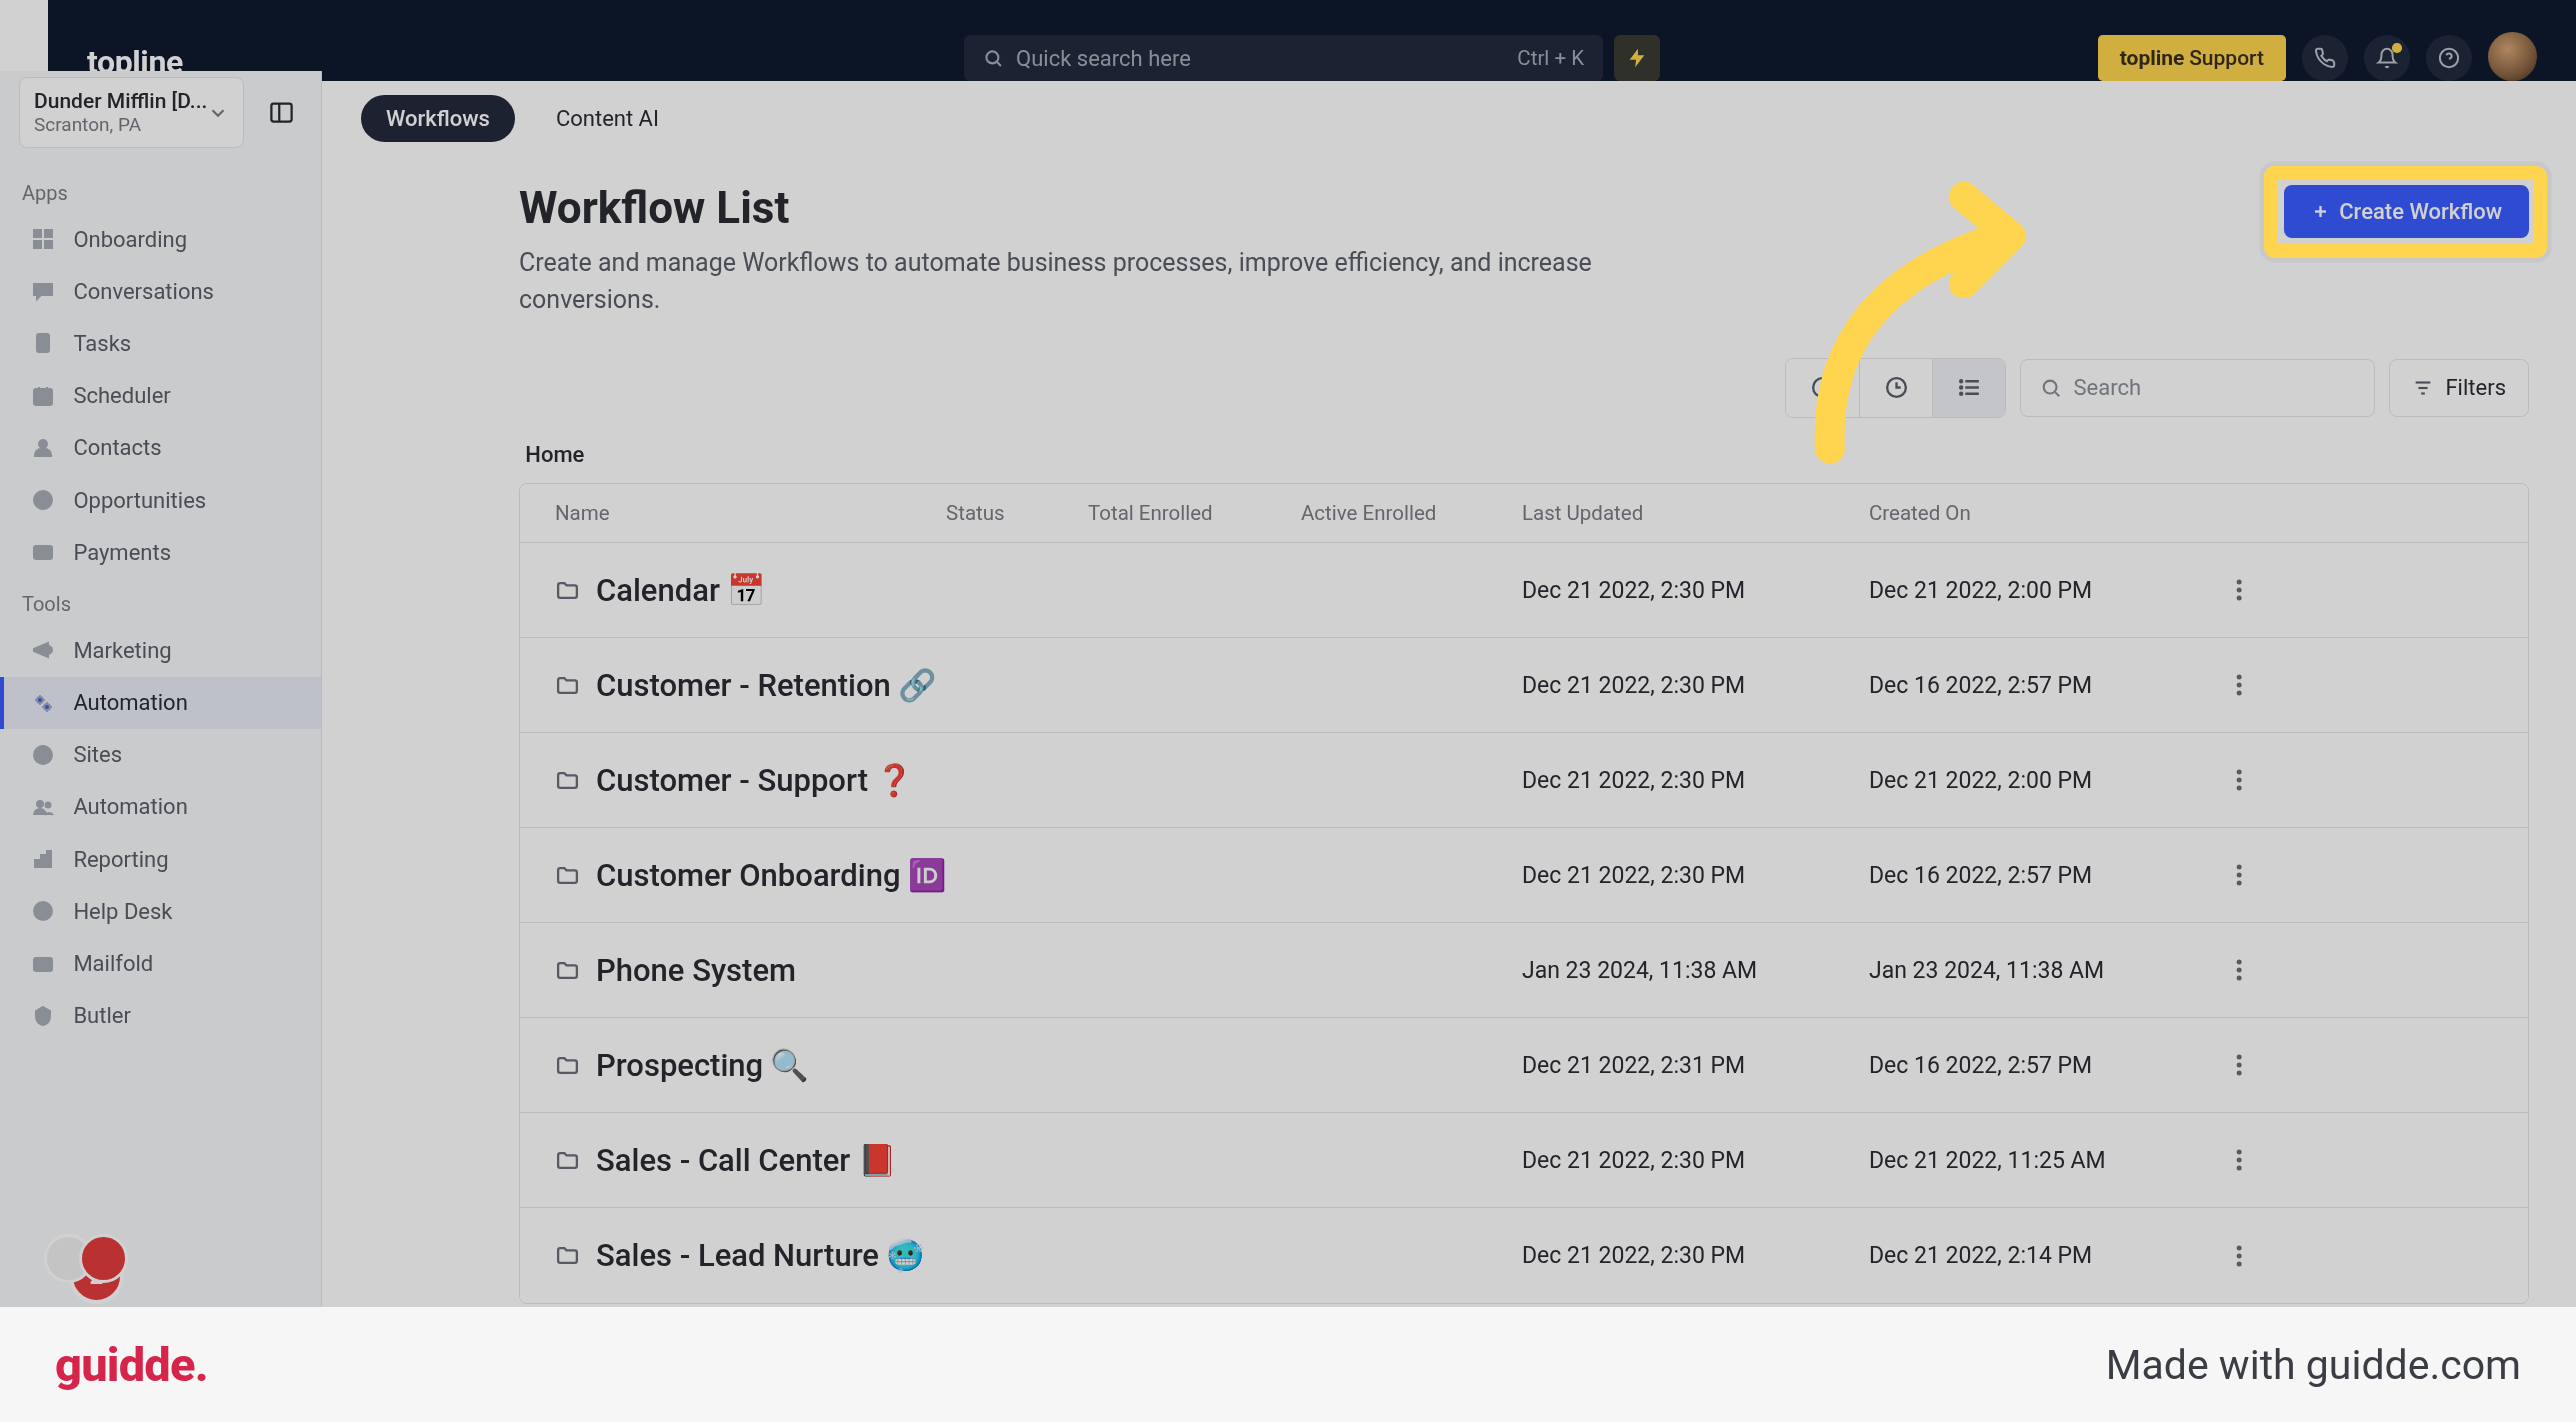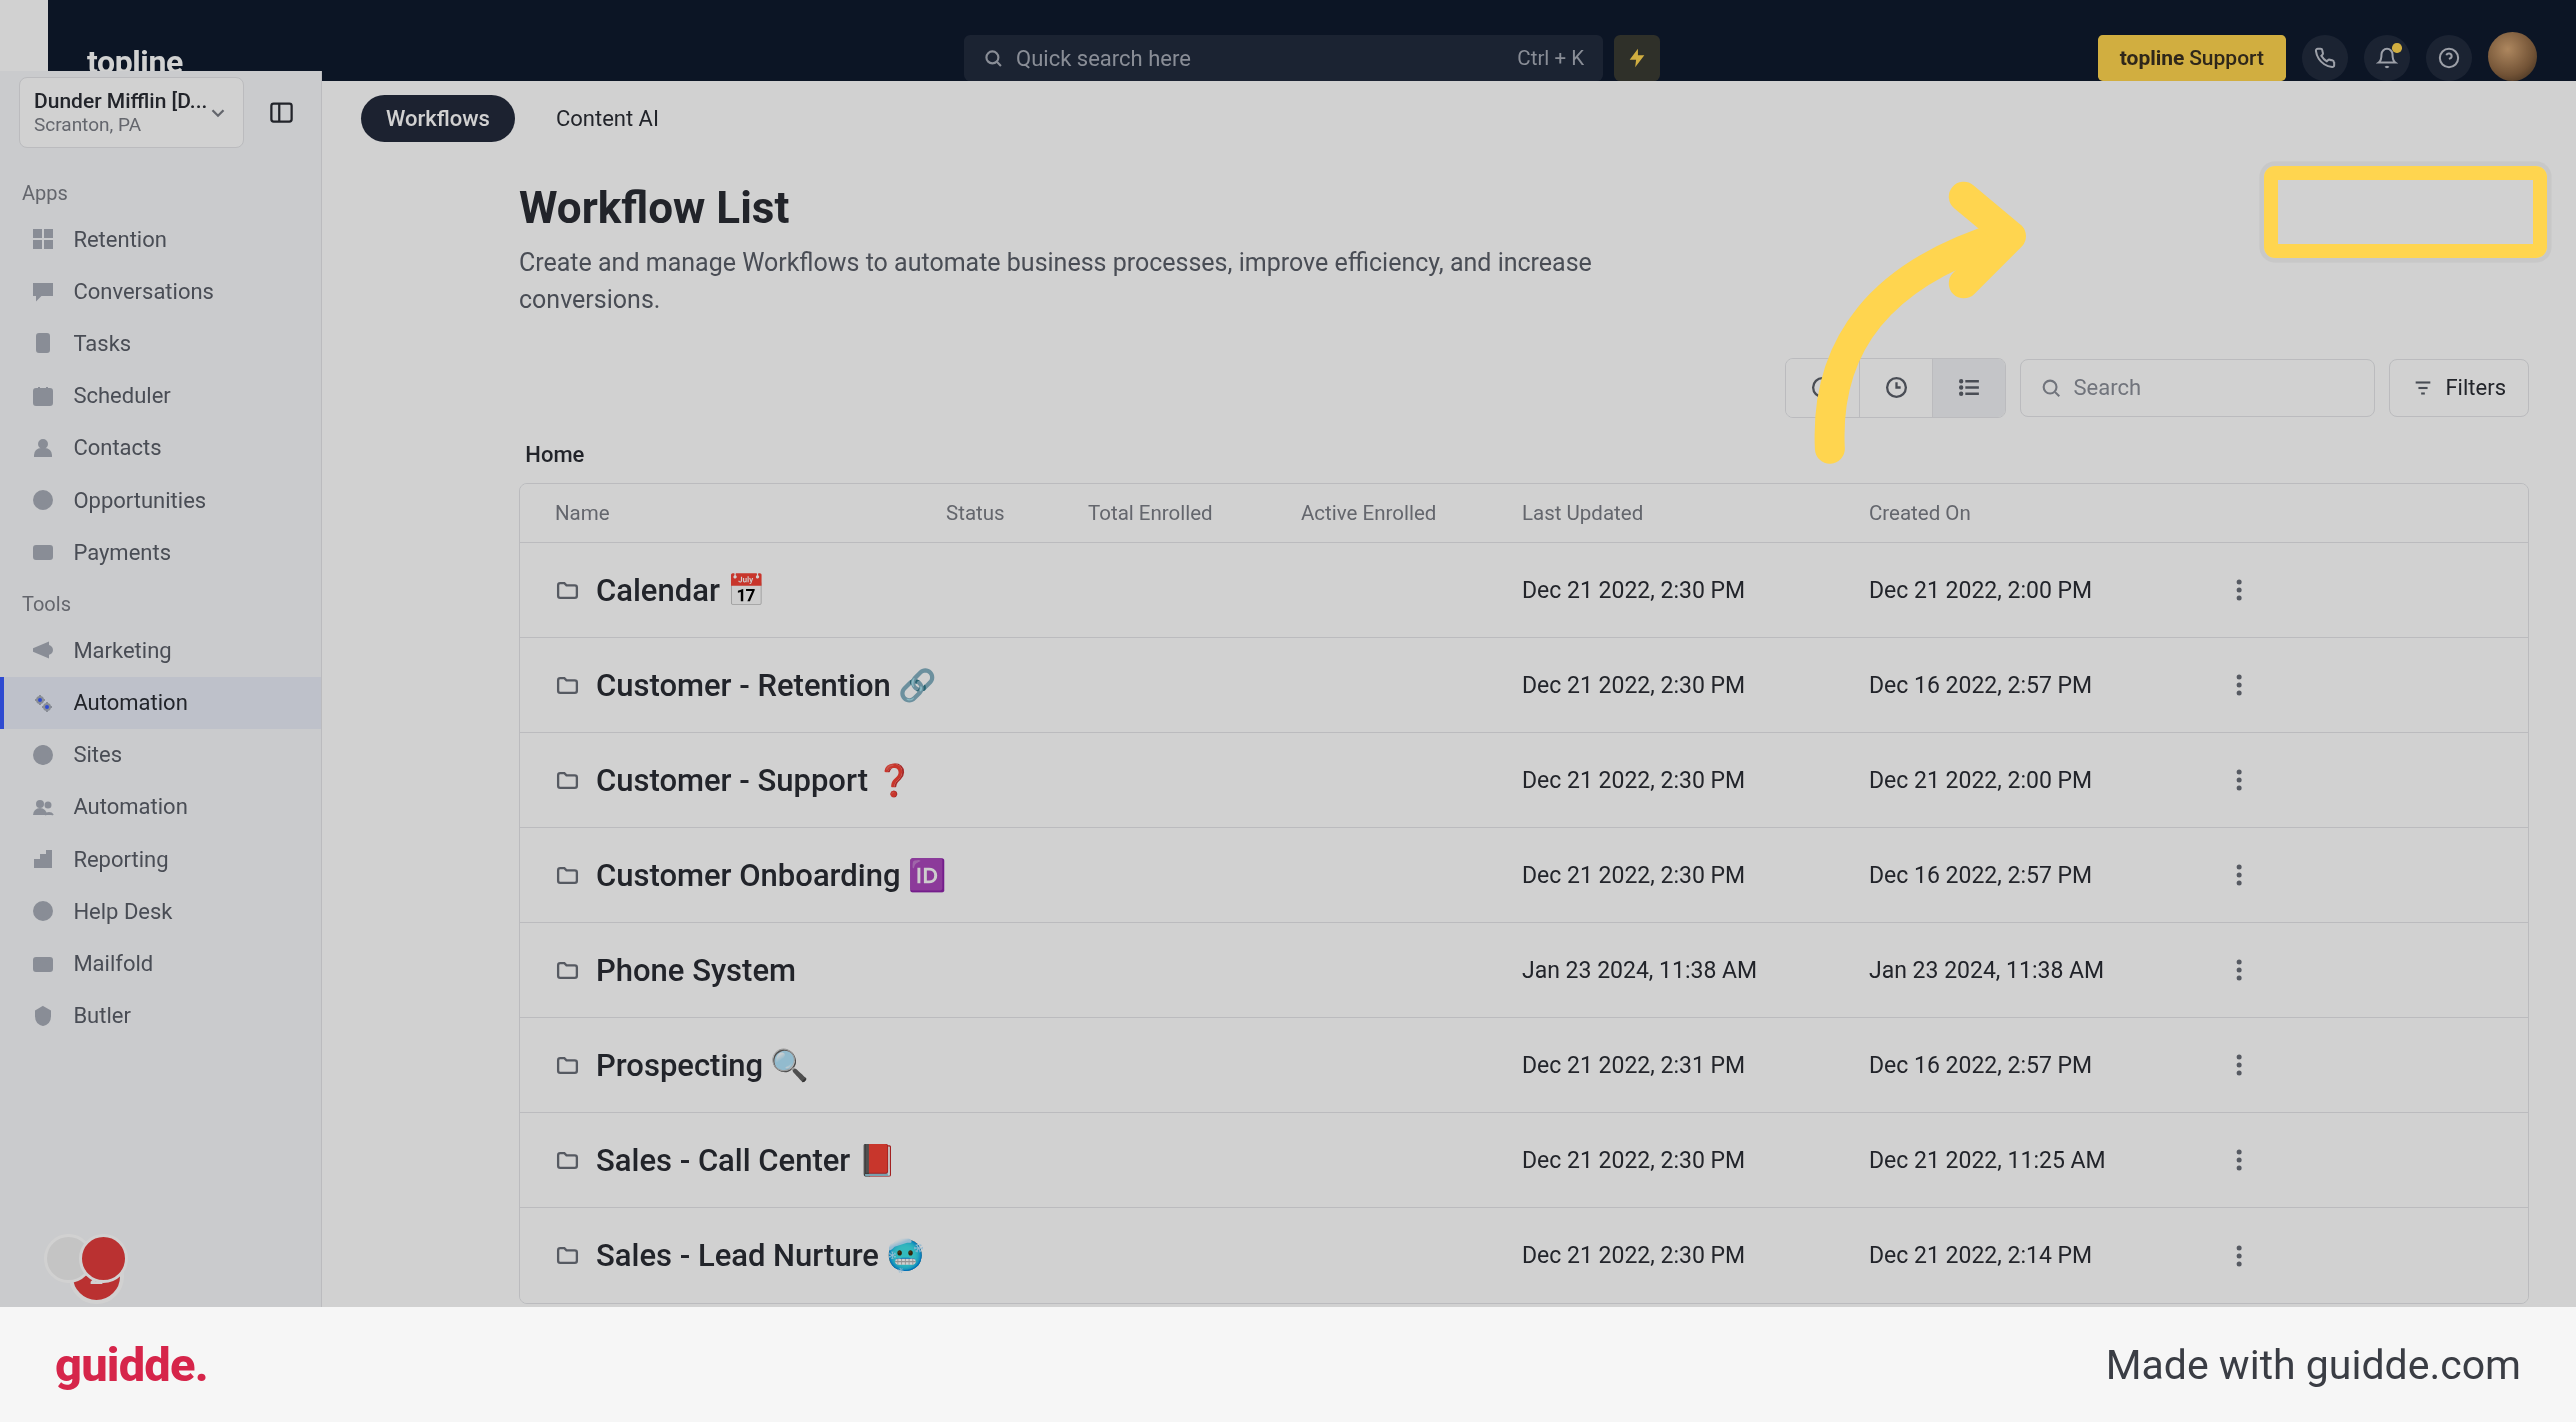--- a/index.html
+++ b/index.html
@@ -185,21 +185,21 @@
     <div id="apps-nav">
           <div class="nav-item">
             <span class="icon">
               <svg viewBox="0 0 24 24" fill="none" stroke="#a8adb8" stroke-width="2">
                 <rect x="3" y="3" width="7" height="7"></rect>
                 <rect x="14" y="3" width="7" height="7"></rect>
                 <rect x="14" y="14" width="7" height="7"></rect>
                 <rect x="3" y="14" width="7" height="7"></rect>
               </svg>
             </span>
-            <span>Retention</span>
+            <span>Onboarding</span>
           </div>
           <div class="nav-item">
             <span class="icon">
               <svg viewBox="0 0 24 24" fill="none" stroke="#a8adb8" stroke-width="2">
                 <path d="M3 5 h18 v11 h-11 l-4 4 v-4 h-3 z"></path>
               </svg>
             </span>
             <span>Conversations</span>
           </div>
           <div class="nav-item">
@@ -348,20 +348,32 @@
     <div class="tabs-row" id="tabs-row">
           <div class="tab active">Workflows</div>
           <div class="tab">Content AI</div>
         </div>
 
     <div class="content">
       <div class="header-row">
         <div class="header-text">
           <div class="page-title">Workflow List</div>
           <div class="page-sub">Create and manage Workflows to automate business processes, improve efficiency, and increase conversions.</div>
+        </div>
+        <div class="header-actions">
+          <div class="btn-outline" style="visibility:hidden;">
+            <span>r</span>
+          </div>
+          <div class="btn-primary" id="create-workflow-btn">
+            <svg viewBox="0 0 24 24" width="19" height="19" style="stroke:#fff;fill:none;stroke-width:3;">
+                  <line x1="12" y1="5" x2="12" y2="19"></line>
+                  <line x1="5" y1="12" x2="19" y2="12"></line>
+                </svg>
+            <span>Create Workflow</span>
+          </div>
         </div>
       </div>
 
       <div class="toolbar">
         <div class="seg-group">
           <div class="seg-btn">
                 <svg viewBox="0 0 24 24">
                   <circle cx="12" cy="12" r="9"></circle>
                   <polyline points="12 7 12 12 15 14"></polyline>
                 </svg>

